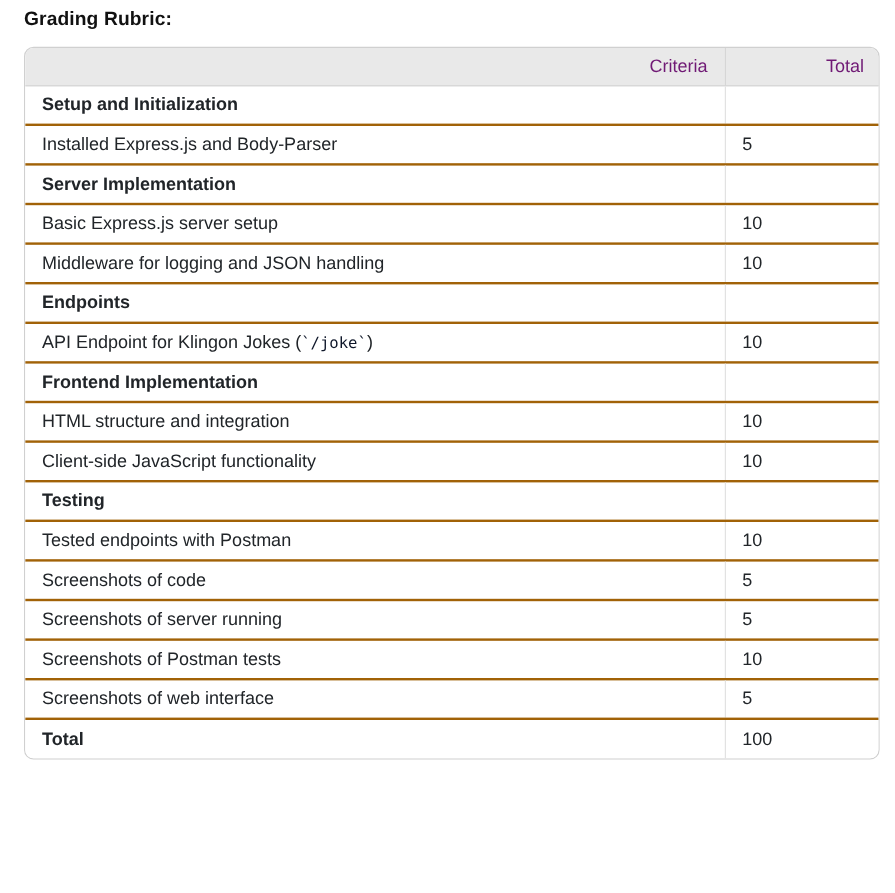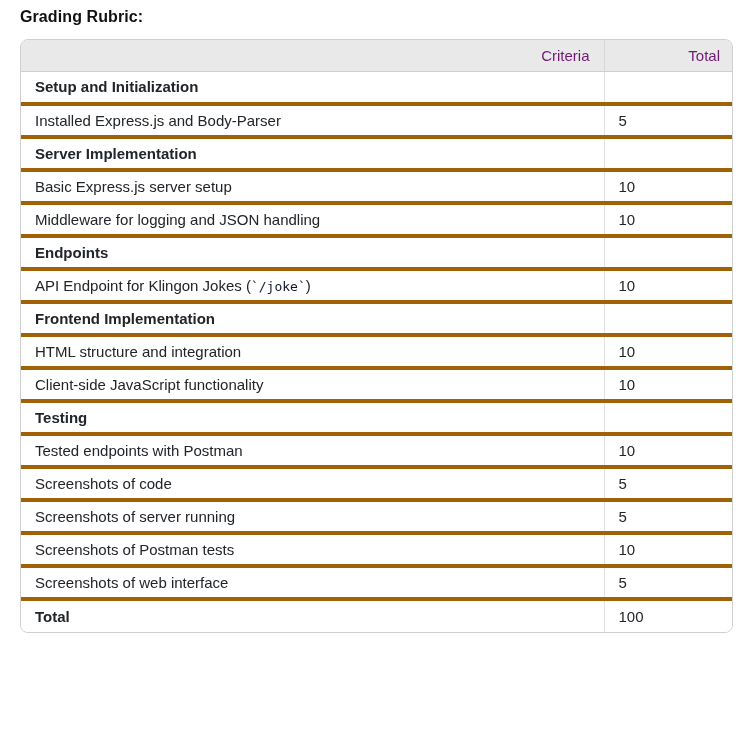--- a/index.html
+++ b/index.html
@@ -47,21 +47,21 @@
     font-weight: 400;
     text-align: right;
     height: 31px;
     padding: 0 14px;
     border-bottom: 1px solid #cfcfcf;
     color: #701a75;
   }
   table.rubric td {
     height: 33px;
     padding: 0 14px;
-    border-bottom: 4px solid #a16207;
+    border-bottom: 2px solid #a16207;
     vertical-align: middle;
     background: #ffffff;
     color: #212529;
     overflow: hidden;
     white-space: nowrap;
   }
   table.rubric th.points-head,
   table.rubric td.points-cell {
     border-left: 1px solid #e2e2e2;
   }

